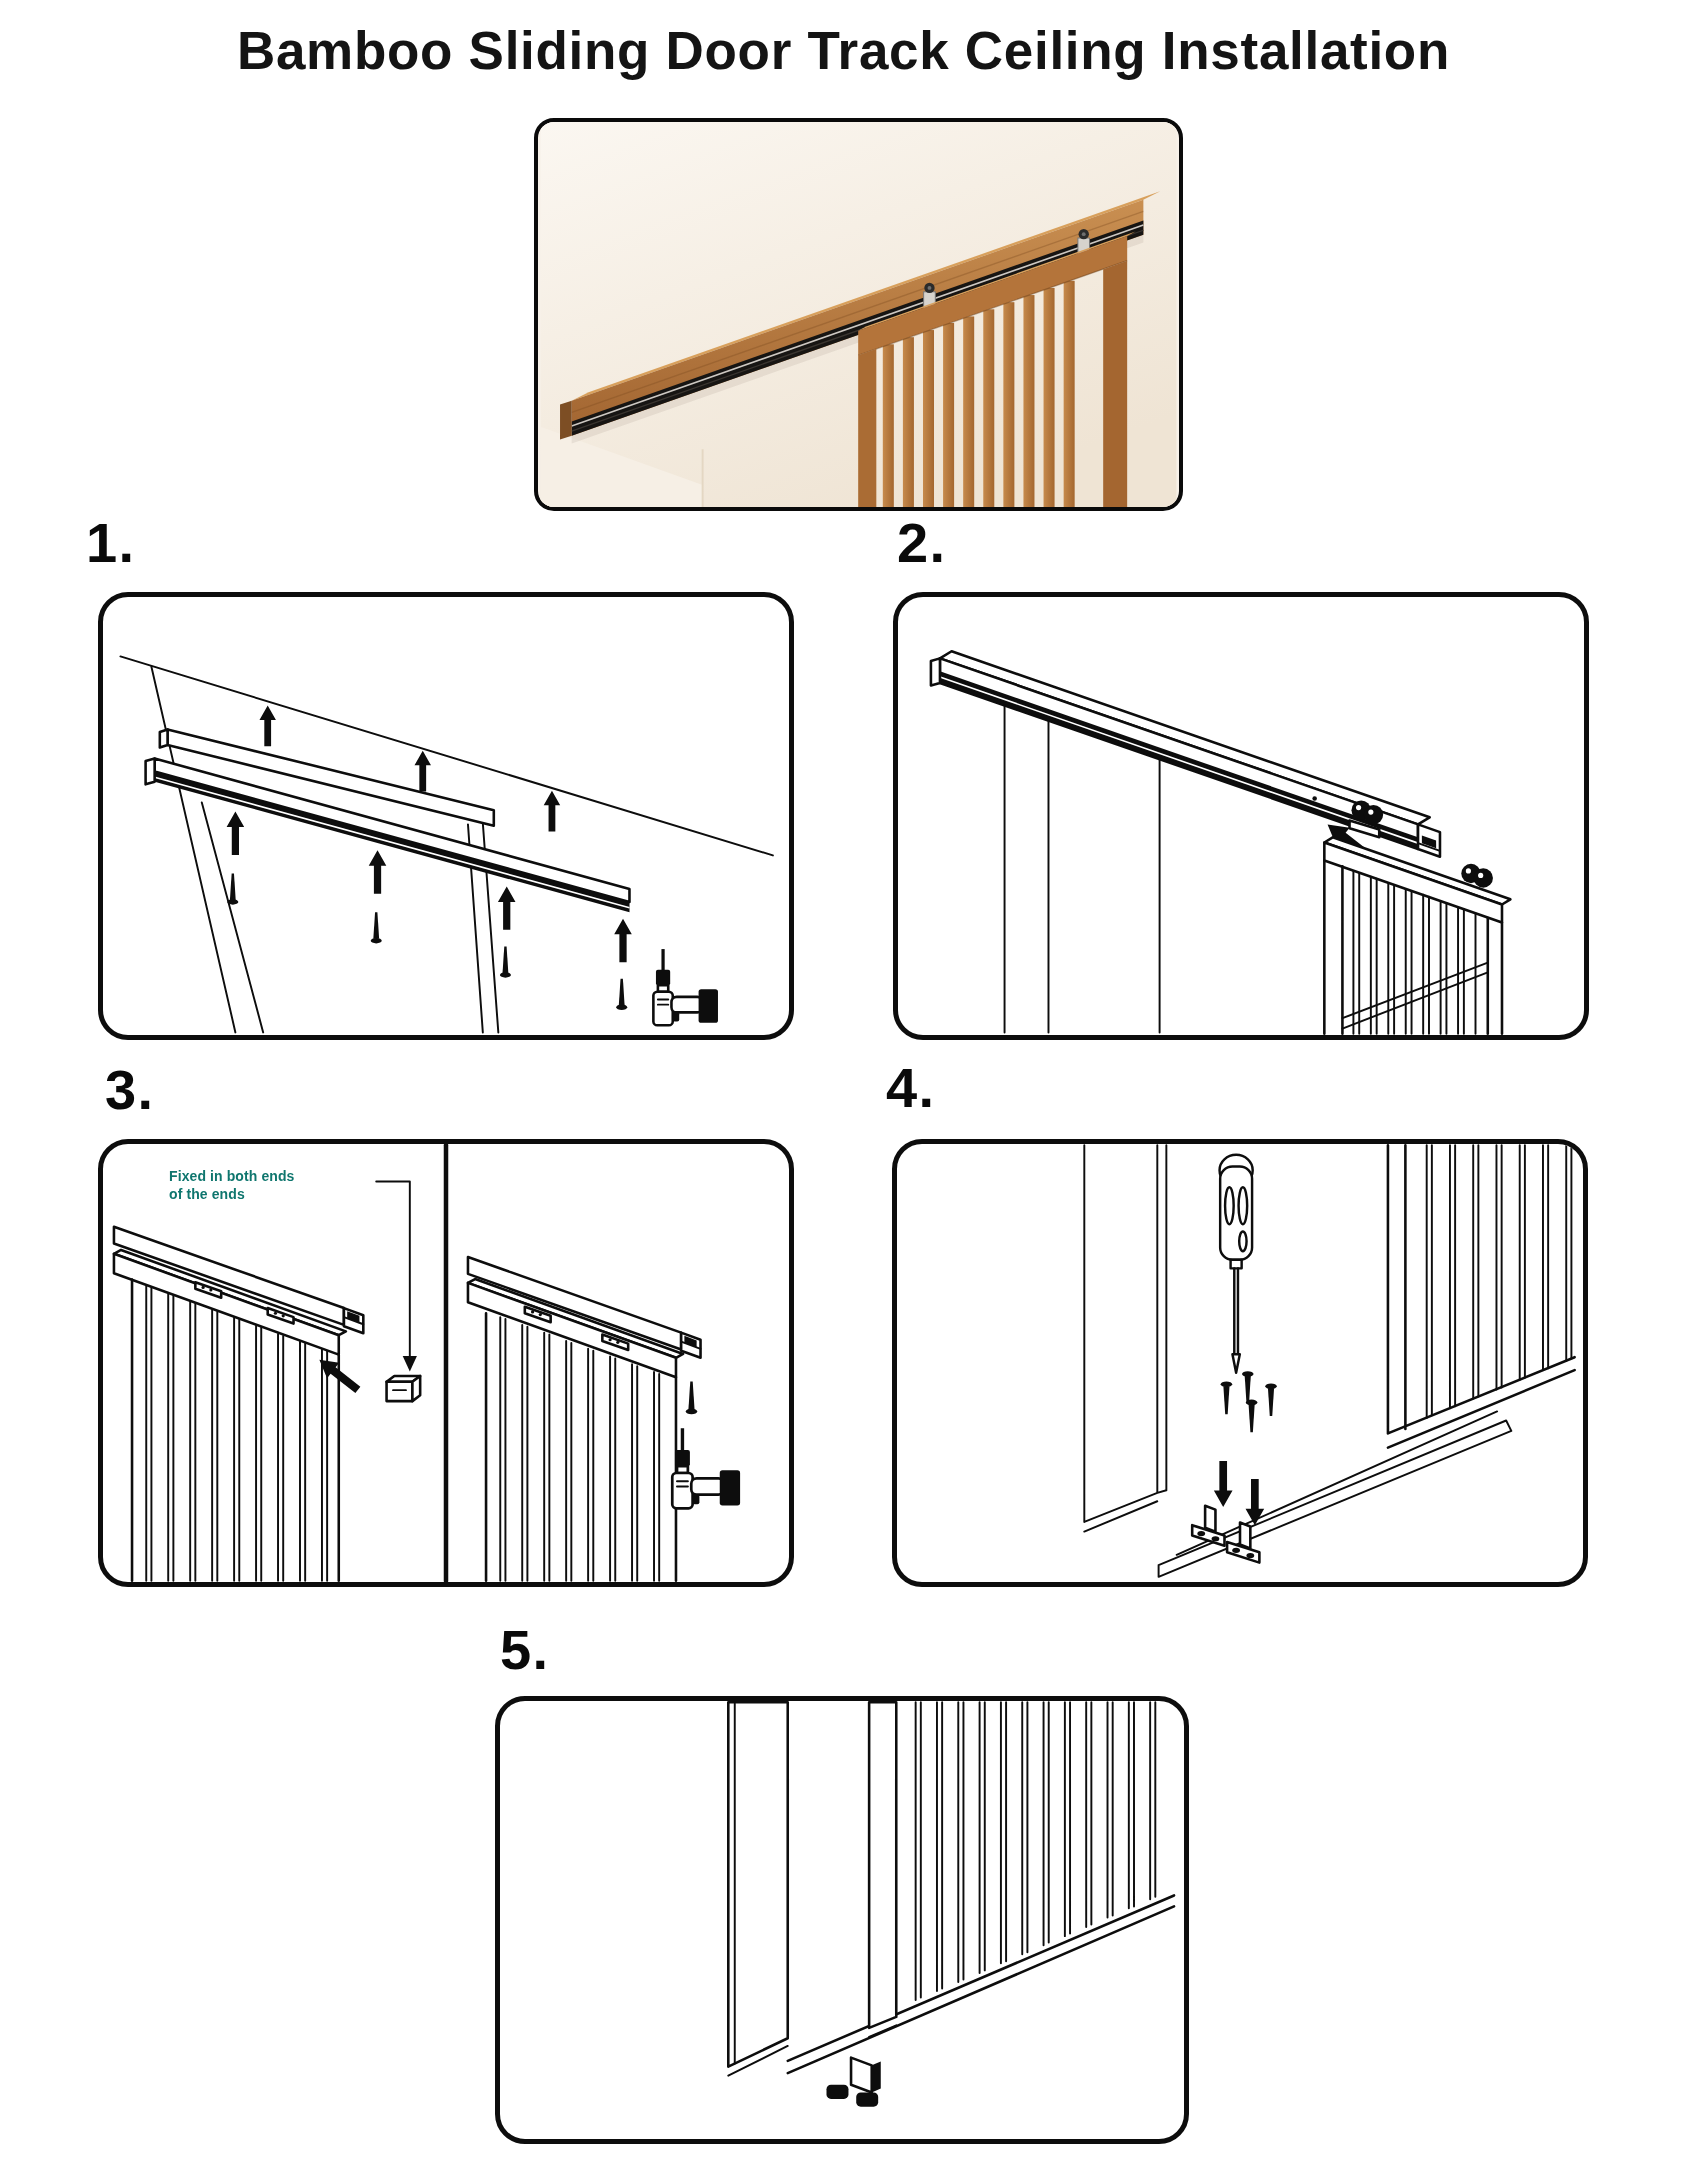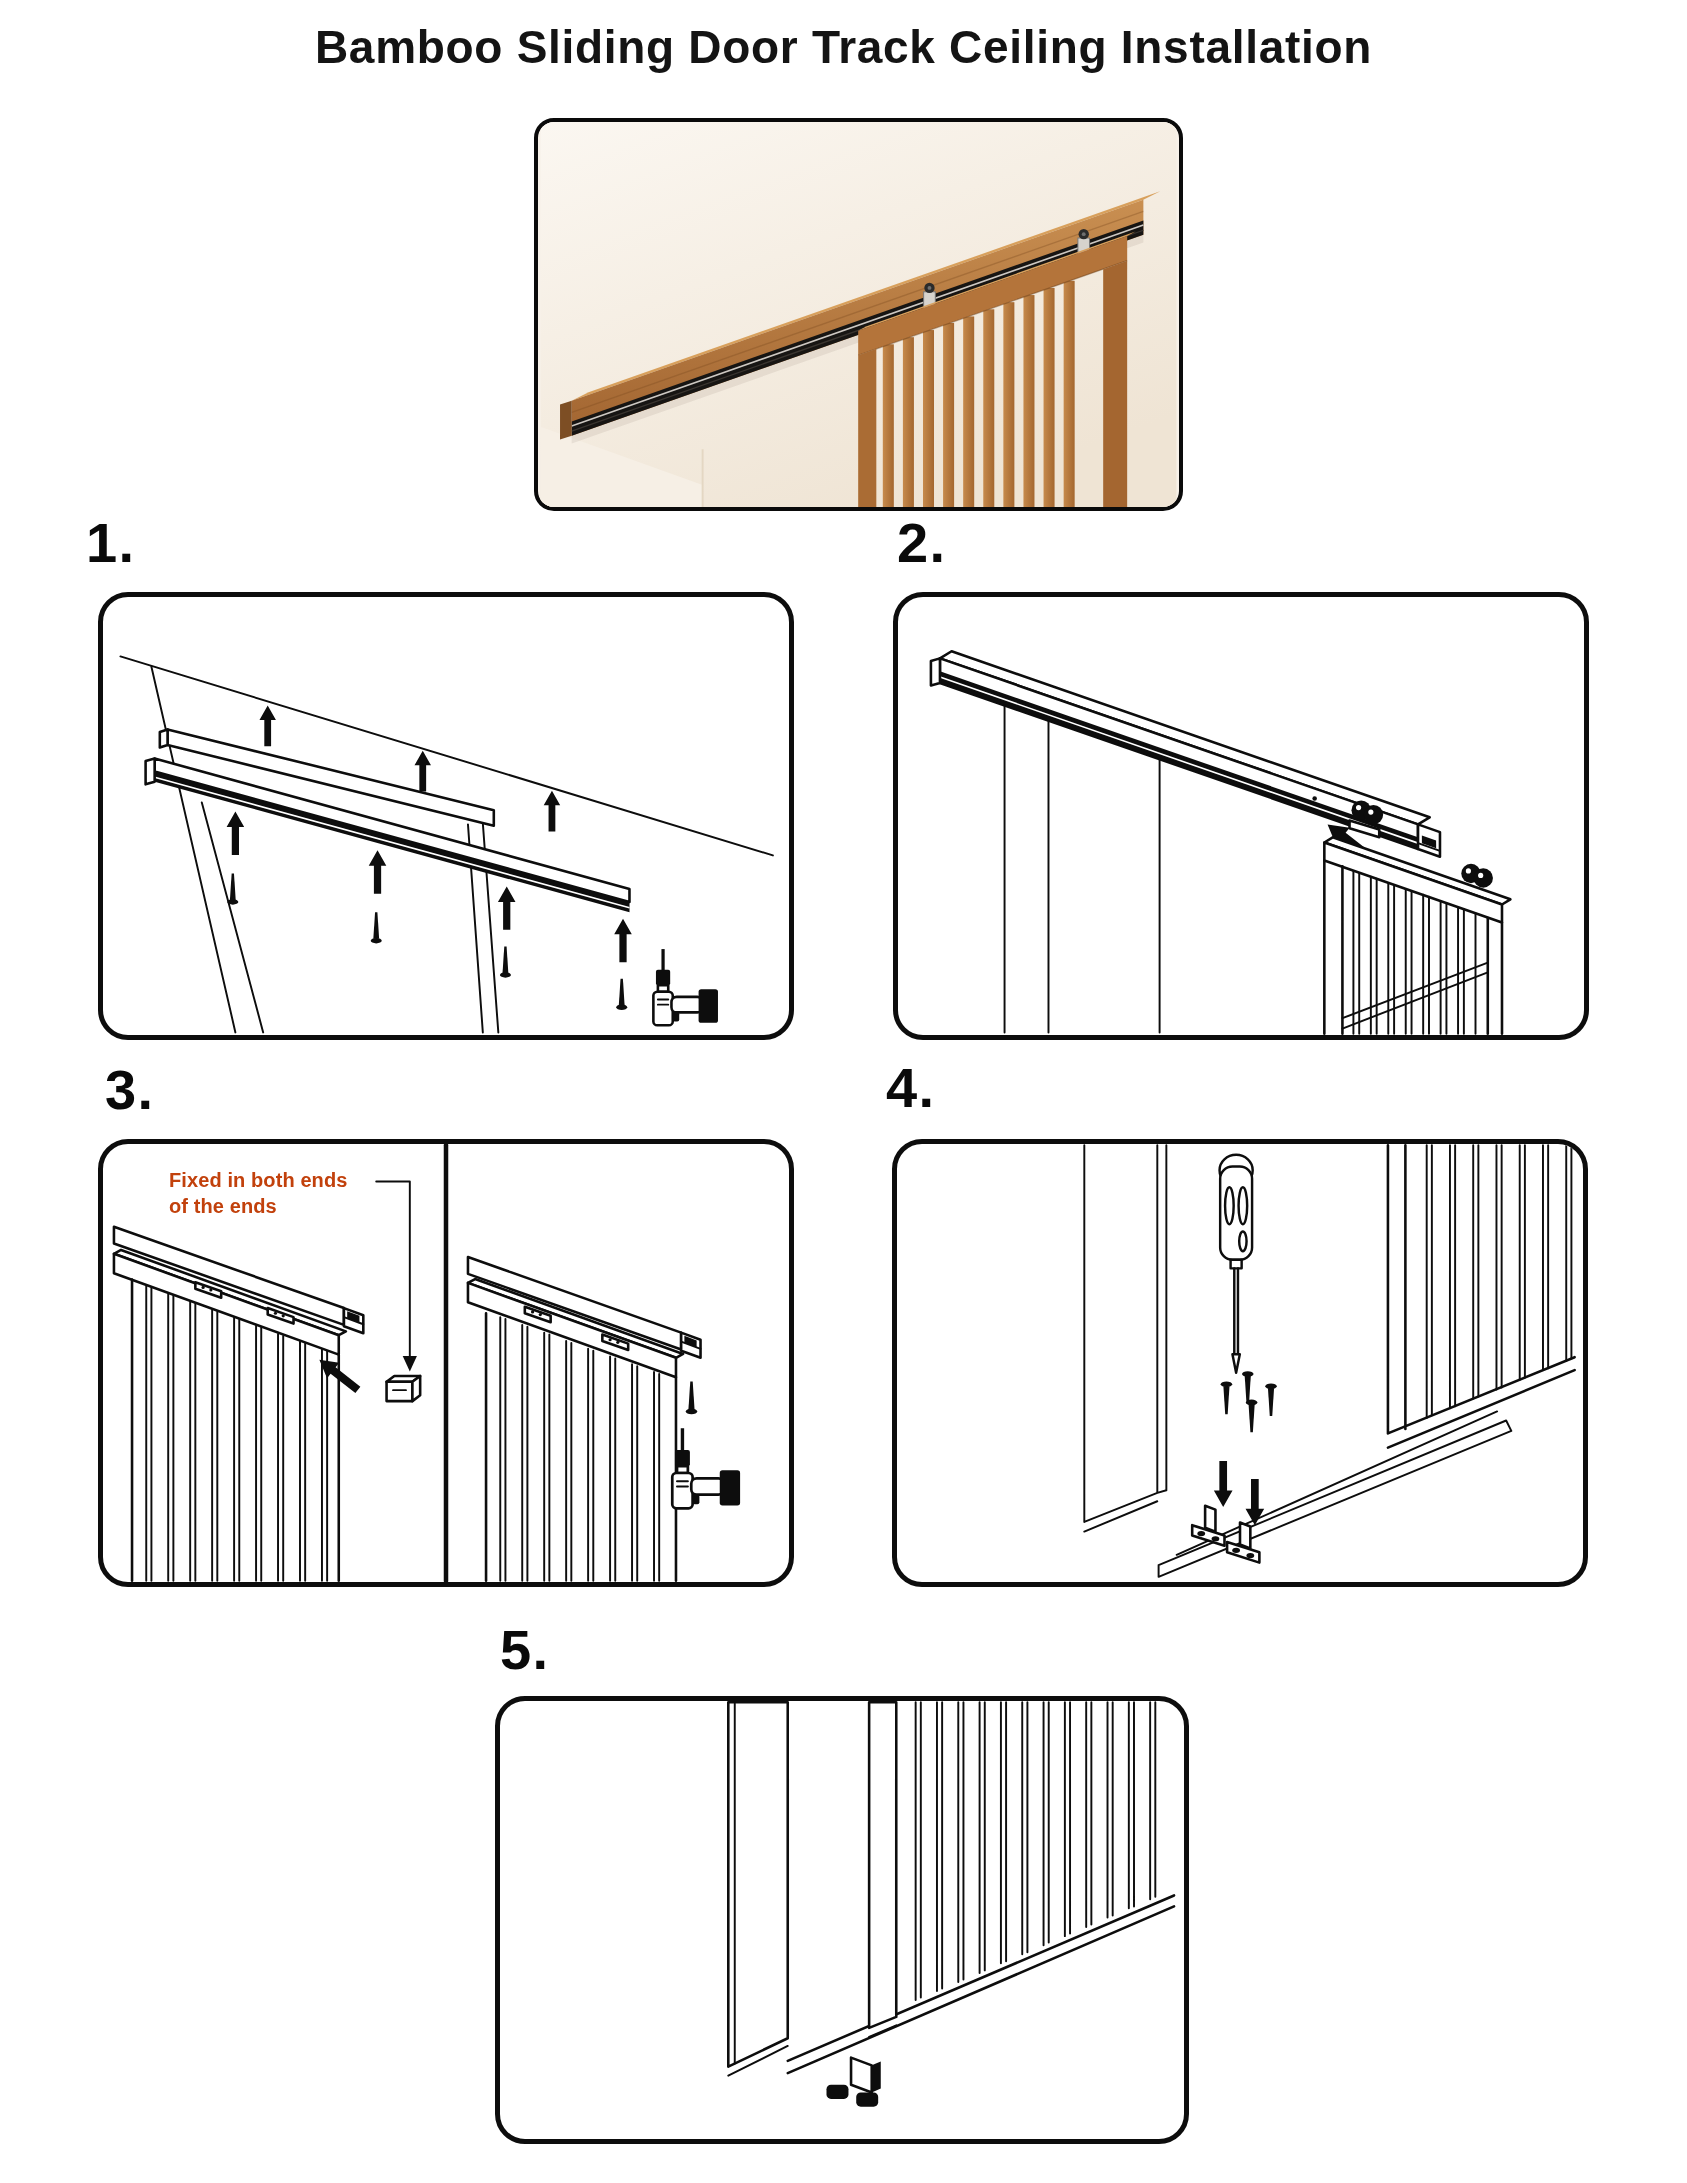--- a/index.html
+++ b/index.html
@@ -2,40 +2,40 @@
 <html style="font-size:10.6px"><head>
 <meta charset="utf-8">
 <style>
   html,body{margin:0;padding:0;}
   body{
     width:1687px;height:2183px;position:relative;background:#ffffff;
     font-family:"Liberation Sans",sans-serif;color:#111;
   }
   .title{
     position:absolute;top:20px;left:0;width:100%;text-align:center;
-    font-size:46px;font-weight:600;letter-spacing:0.7px;color:#141414;
+    font-size:53px;font-weight:600;letter-spacing:0.7px;color:#141414;
   }
   .photo-frame{
     position:absolute;left:534px;top:118px;width:649px;height:393px;
     box-sizing:border-box;border:4px solid #0a0a0a;border-radius:20px;overflow:hidden;
     background:#f7f1e9;
   }
   .photo-frame svg{display:block;width:100%;height:100%;}
   .stepnum{
     position:absolute;font-size:56px;font-weight:600;line-height:1;color:#0a0a0a;
     letter-spacing:1.3px;
   }
   .panel{
     position:absolute;width:696px;height:448px;box-sizing:border-box;
     border:5.3px solid #0d0d0d;border-radius:30px;background:#fff;overflow:hidden;
   }
   .panel svg.diagram{display:block;width:100%;height:100%;}
   .annotation{
-    position:absolute;left:66px;top:22.5px;font-size:20px;font-weight:700;
-    line-height:1.32;color:#c2410c;letter-spacing:0.1px;white-space:nowrap;
+    position:absolute;left:66px;top:22.5px;font-size:14px;font-weight:700;
+    line-height:1.32;color:#0f766e;letter-spacing:0.1px;white-space:nowrap;
   }
   
   .ln{stroke:#0d0d0d;stroke-width:4;fill:none;stroke-linejoin:round;stroke-linecap:round;}
   .thin{stroke-width:3;}
   .fw{fill:#ffffff;stroke:#0d0d0d;stroke-width:4;stroke-linejoin:round;}
   .fb{fill:#0d0d0d;stroke:none;}
   .hidden-defs{position:absolute;width:0;height:0;overflow:hidden;}
 </style>
 </head>
 <body>

